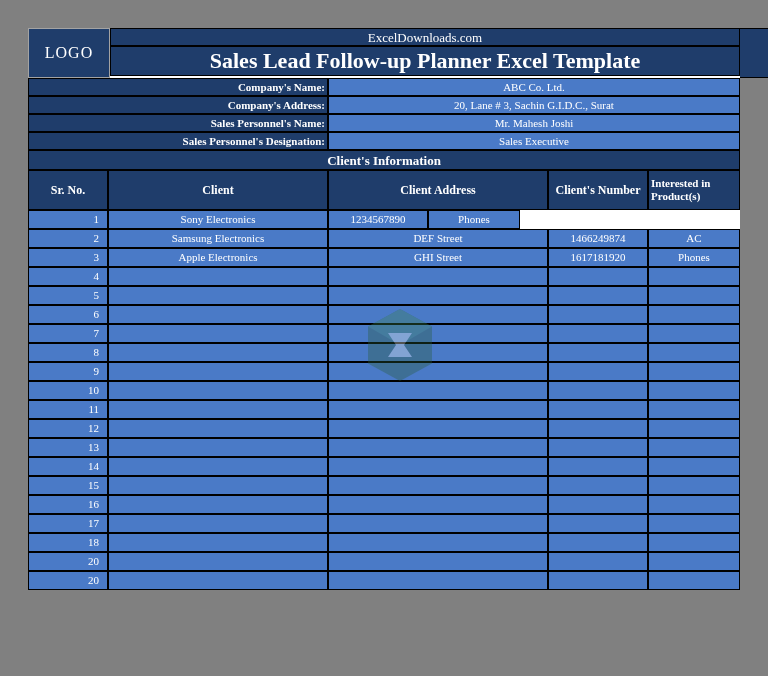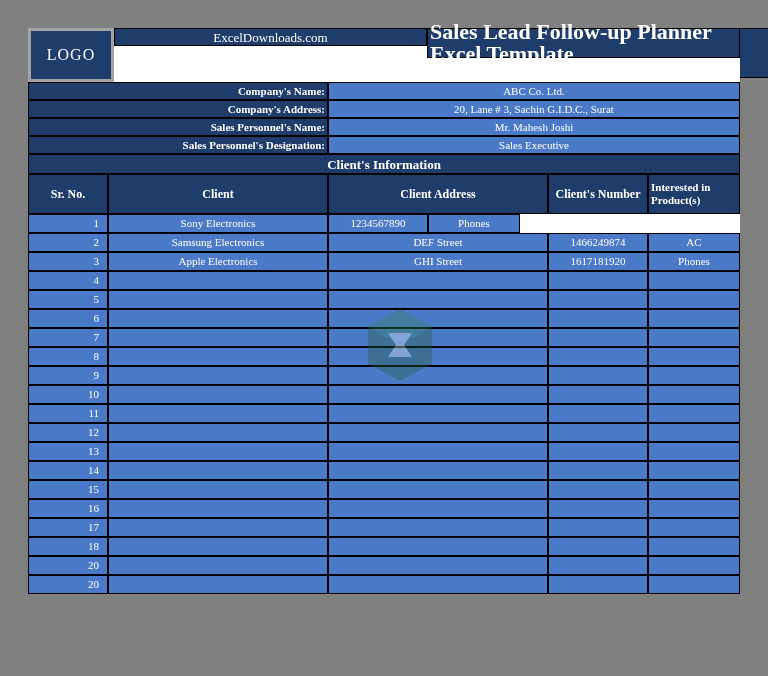--- a/index.html
+++ b/index.html
@@ -29,21 +29,21 @@
     justify-content: center;
     box-sizing: border-box;
     font-size: 12px;
     line-height: 1;
     padding: 2px;
   }
   .header-top { height: 18px; font-size: 13px; }
   .header-title { height: 30px; font-size: 22px; font-weight: bold; }
   .logo {
     width: 80px; height: 48px;
-    border: 3px solid #a3a3a3;
+    border: 1px solid #a3a3a3;
     background: #1f3d6b; color: #fff;
     display: flex; align-items: center; justify-content: center;
     font-size: 16px; letter-spacing: 1px;
   }
   .meta-row { display: flex; height: 18px; }
   .meta-label {
     width: 300px;
     text-align: right;
     justify-content: flex-end;
     font-weight: bold;
@@ -91,21 +91,21 @@
 <body>
 
 <div class="side-block"></div>
 
 <div class="sheet">
 
   <div class="row">
     <div class="logo">
       <span>LOGO</span>
     </div>
-    <div style="flex:1; display:flex; flex-direction:row;border-radius:22px;">
+    <div style="flex:1; display:flex; flex-direction:column;border-radius:22px;">
       <div class="cell dark header-top" style="width:100%;">ExcelDownloads.com</div>
       <div class="cell dark header-title" style="width:100%;">Sales Lead Follow-up Planner Excel Template</div>
     </div>
   </div>
 
   <div class="meta-row">
     <div class="cell dark meta-label">Company's Name:</div>
     <div class="cell mid meta-value">ABC Co. Ltd.</div>
   </div>
   <div class="meta-row">

